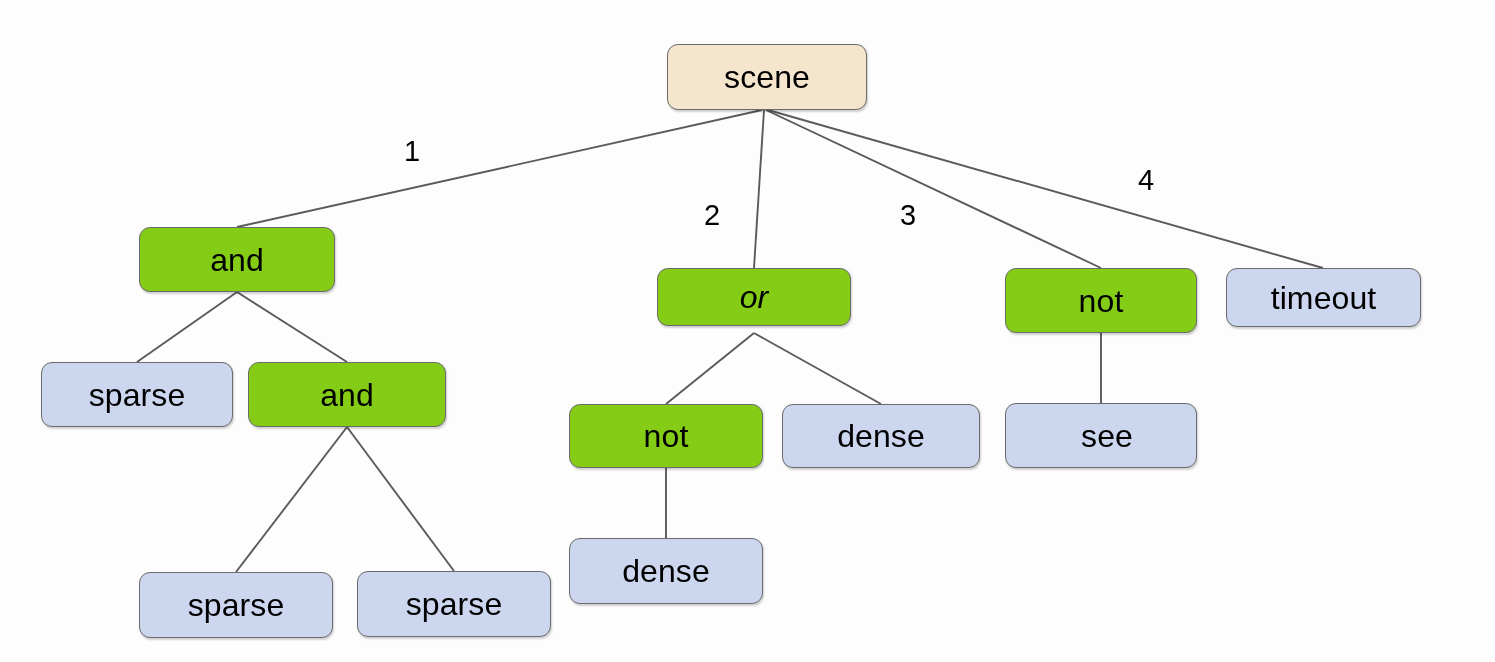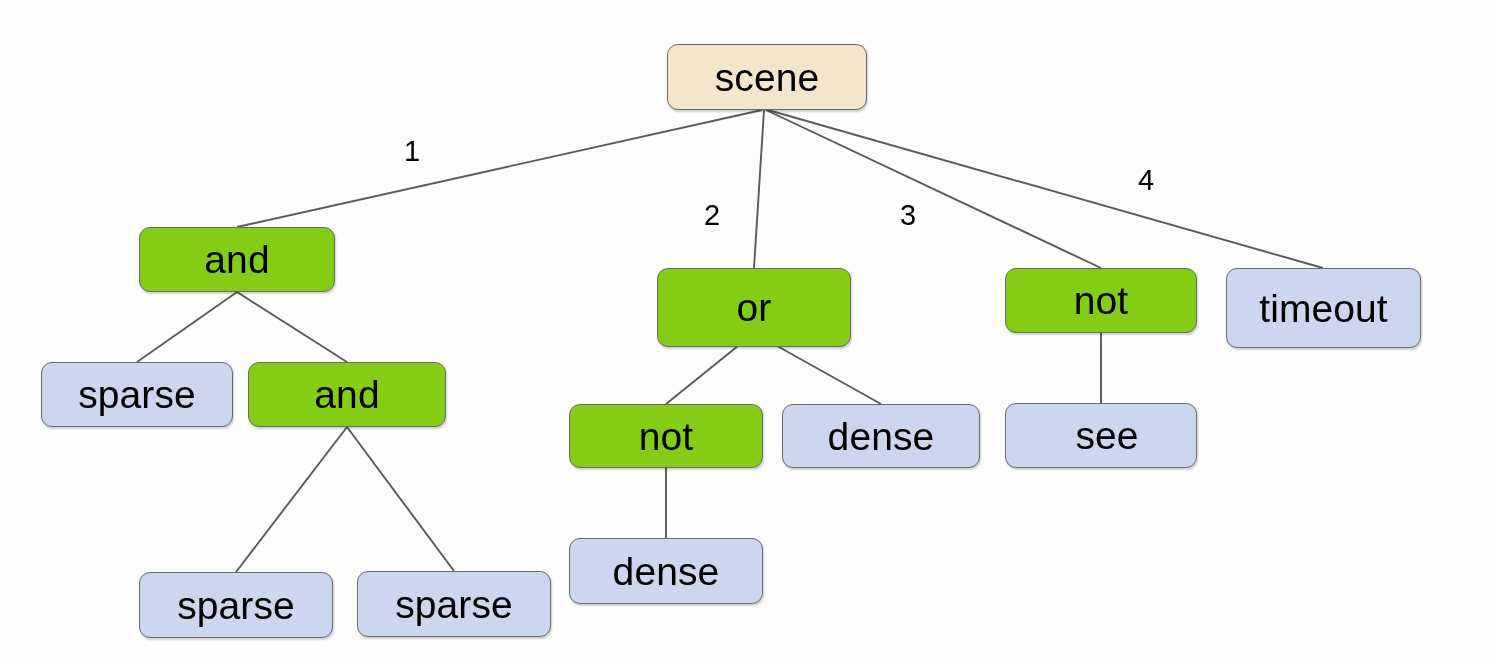--- a/index.html
+++ b/index.html
@@ -24,21 +24,21 @@
     pointer-events: none;
   }
   .node {
     position: absolute;
     box-sizing: border-box;
     display: flex;
     align-items: center;
     justify-content: center;
     border: 1.6px solid #6b6b6b;
     border-radius: 11px;
-    font-size: 39px;
+    font-size: 32px;
     color: #000000;
     line-height: 1;
     letter-spacing: 0.1px;
     box-shadow: 1px 1.5px 2px rgba(0,0,0,0.18);
     white-space: nowrap;
   }
   .node.op   { background: #84cc16; }
   .node.leaf { background: #ccd6ef; }
   .node.root { background: #f5e5cd; }
   .edge-label {
@@ -67,27 +67,27 @@
       <line x1="666" y1="468" x2="666" y2="538" stroke="#5a5a5a" stroke-width="1.9"></line>
       <line x1="1101" y1="333" x2="1101" y2="403" stroke="#5a5a5a" stroke-width="1.9"></line>
     </svg>
   <div id="node-layer">
       <div class="node root" style="left: 667px; top: 44px; width: 200px; height: 66px;">scene</div>
       <div class="node op" style="left: 139px; top: 227px; width: 196px; height: 65px;">and</div>
       <div class="node leaf" style="left: 41px; top: 362px; width: 192px; height: 65px;">sparse</div>
       <div class="node op" style="left: 248px; top: 362px; width: 198px; height: 65px;">and</div>
       <div class="node leaf" style="left: 139px; top: 572px; width: 194px; height: 66px;">sparse</div>
       <div class="node leaf" style="left: 357px; top: 571px; width: 194px; height: 66px;">sparse</div>
-      <div class="node op" style="left: 657px; top: 268px; width: 194px; height: 79px;">or</div>
+      <div class="node op" style="left: 657px; top: 268px; width: 194px; height: 58px; font-style: italic;">or</div>
       <div class="node op" style="left: 569px; top: 404px; width: 194px; height: 64px;">not</div>
       <div class="node leaf" style="left: 782px; top: 404px; width: 198px; height: 64px;">dense</div>
       <div class="node leaf" style="left: 569px; top: 538px; width: 194px; height: 66px;">dense</div>
       <div class="node op" style="left: 1005px; top: 268px; width: 192px; height: 65px;">not</div>
       <div class="node leaf" style="left: 1005px; top: 403px; width: 192px; height: 65px; padding-left: 12px;">see</div>
-      <div class="node leaf" style="left: 1226px; top: 268px; width: 195px; height: 80px;">timeout</div>
+      <div class="node leaf" style="left: 1226px; top: 268px; width: 195px; height: 59px;">timeout</div>
     </div>
   <div id="label-layer">
       <div class="edge-label" style="left: 404px; top: 137px;">1</div>
       <div class="edge-label" style="left: 704px; top: 201px;">2</div>
       <div class="edge-label" style="left: 900px; top: 201px;">3</div>
       <div class="edge-label" style="left: 1138px; top: 166px;">4</div>
     </div>
 </div>
 
 </body></html>

